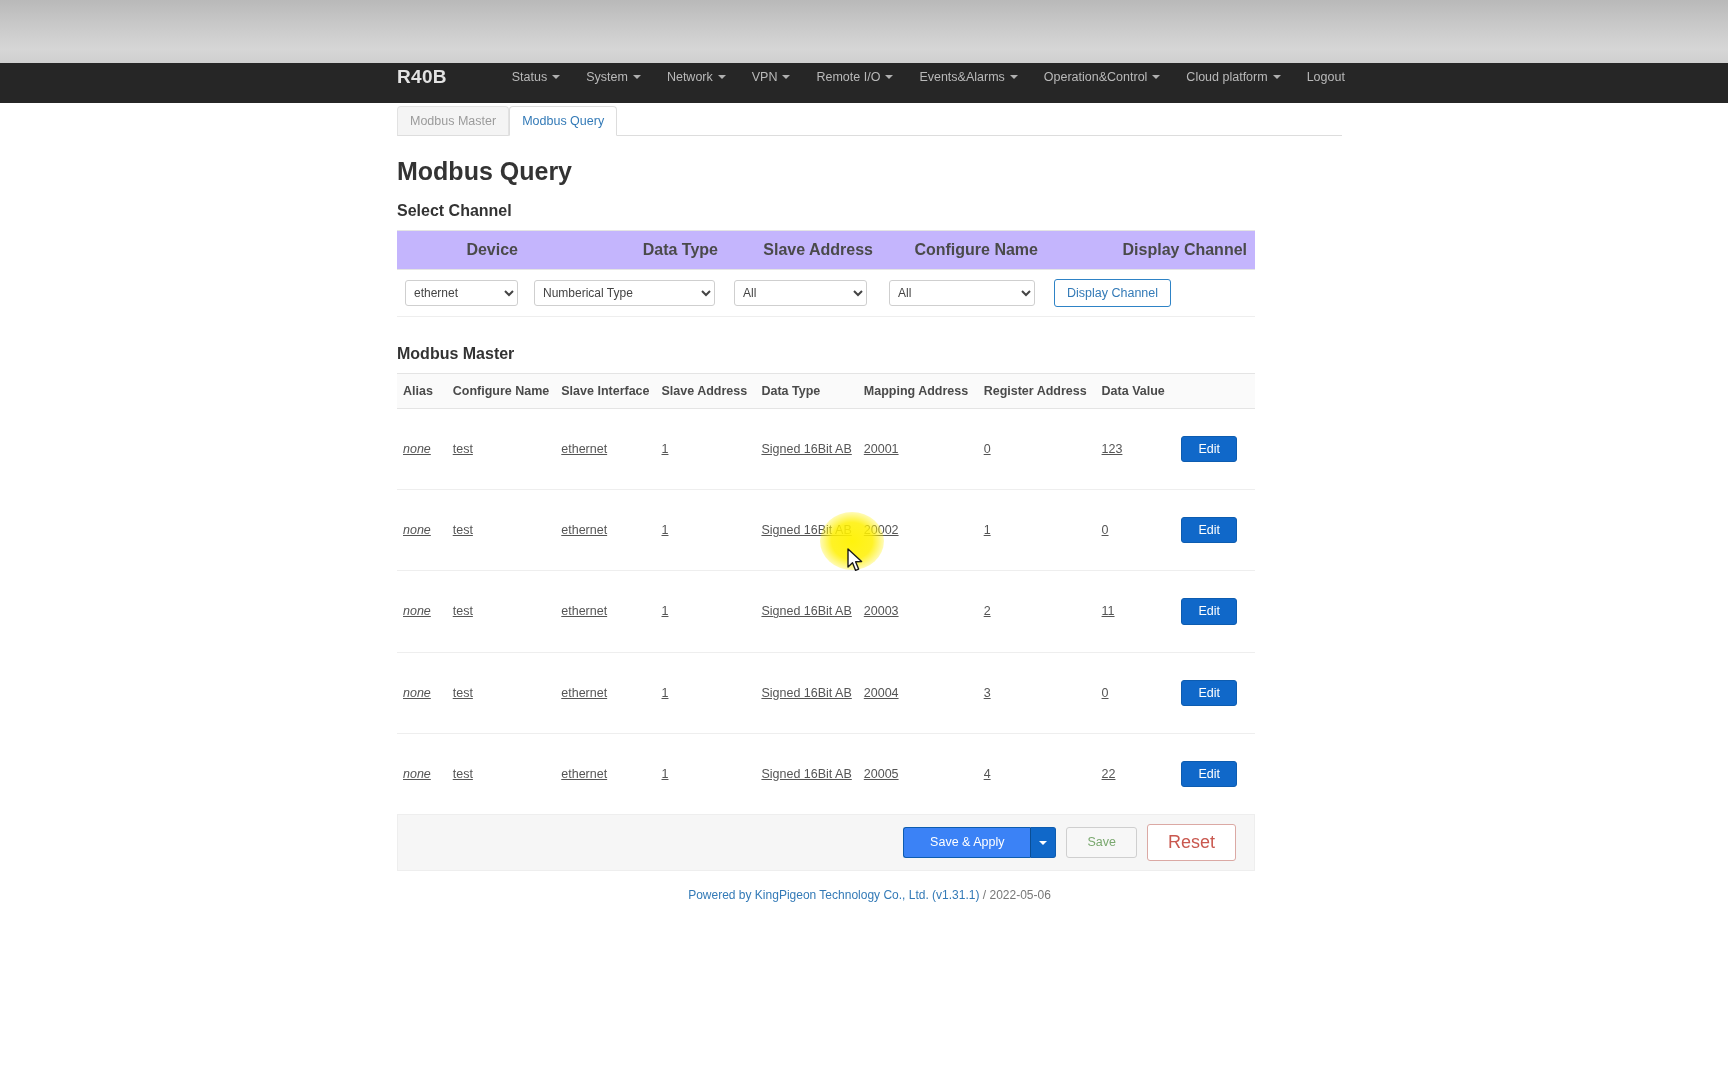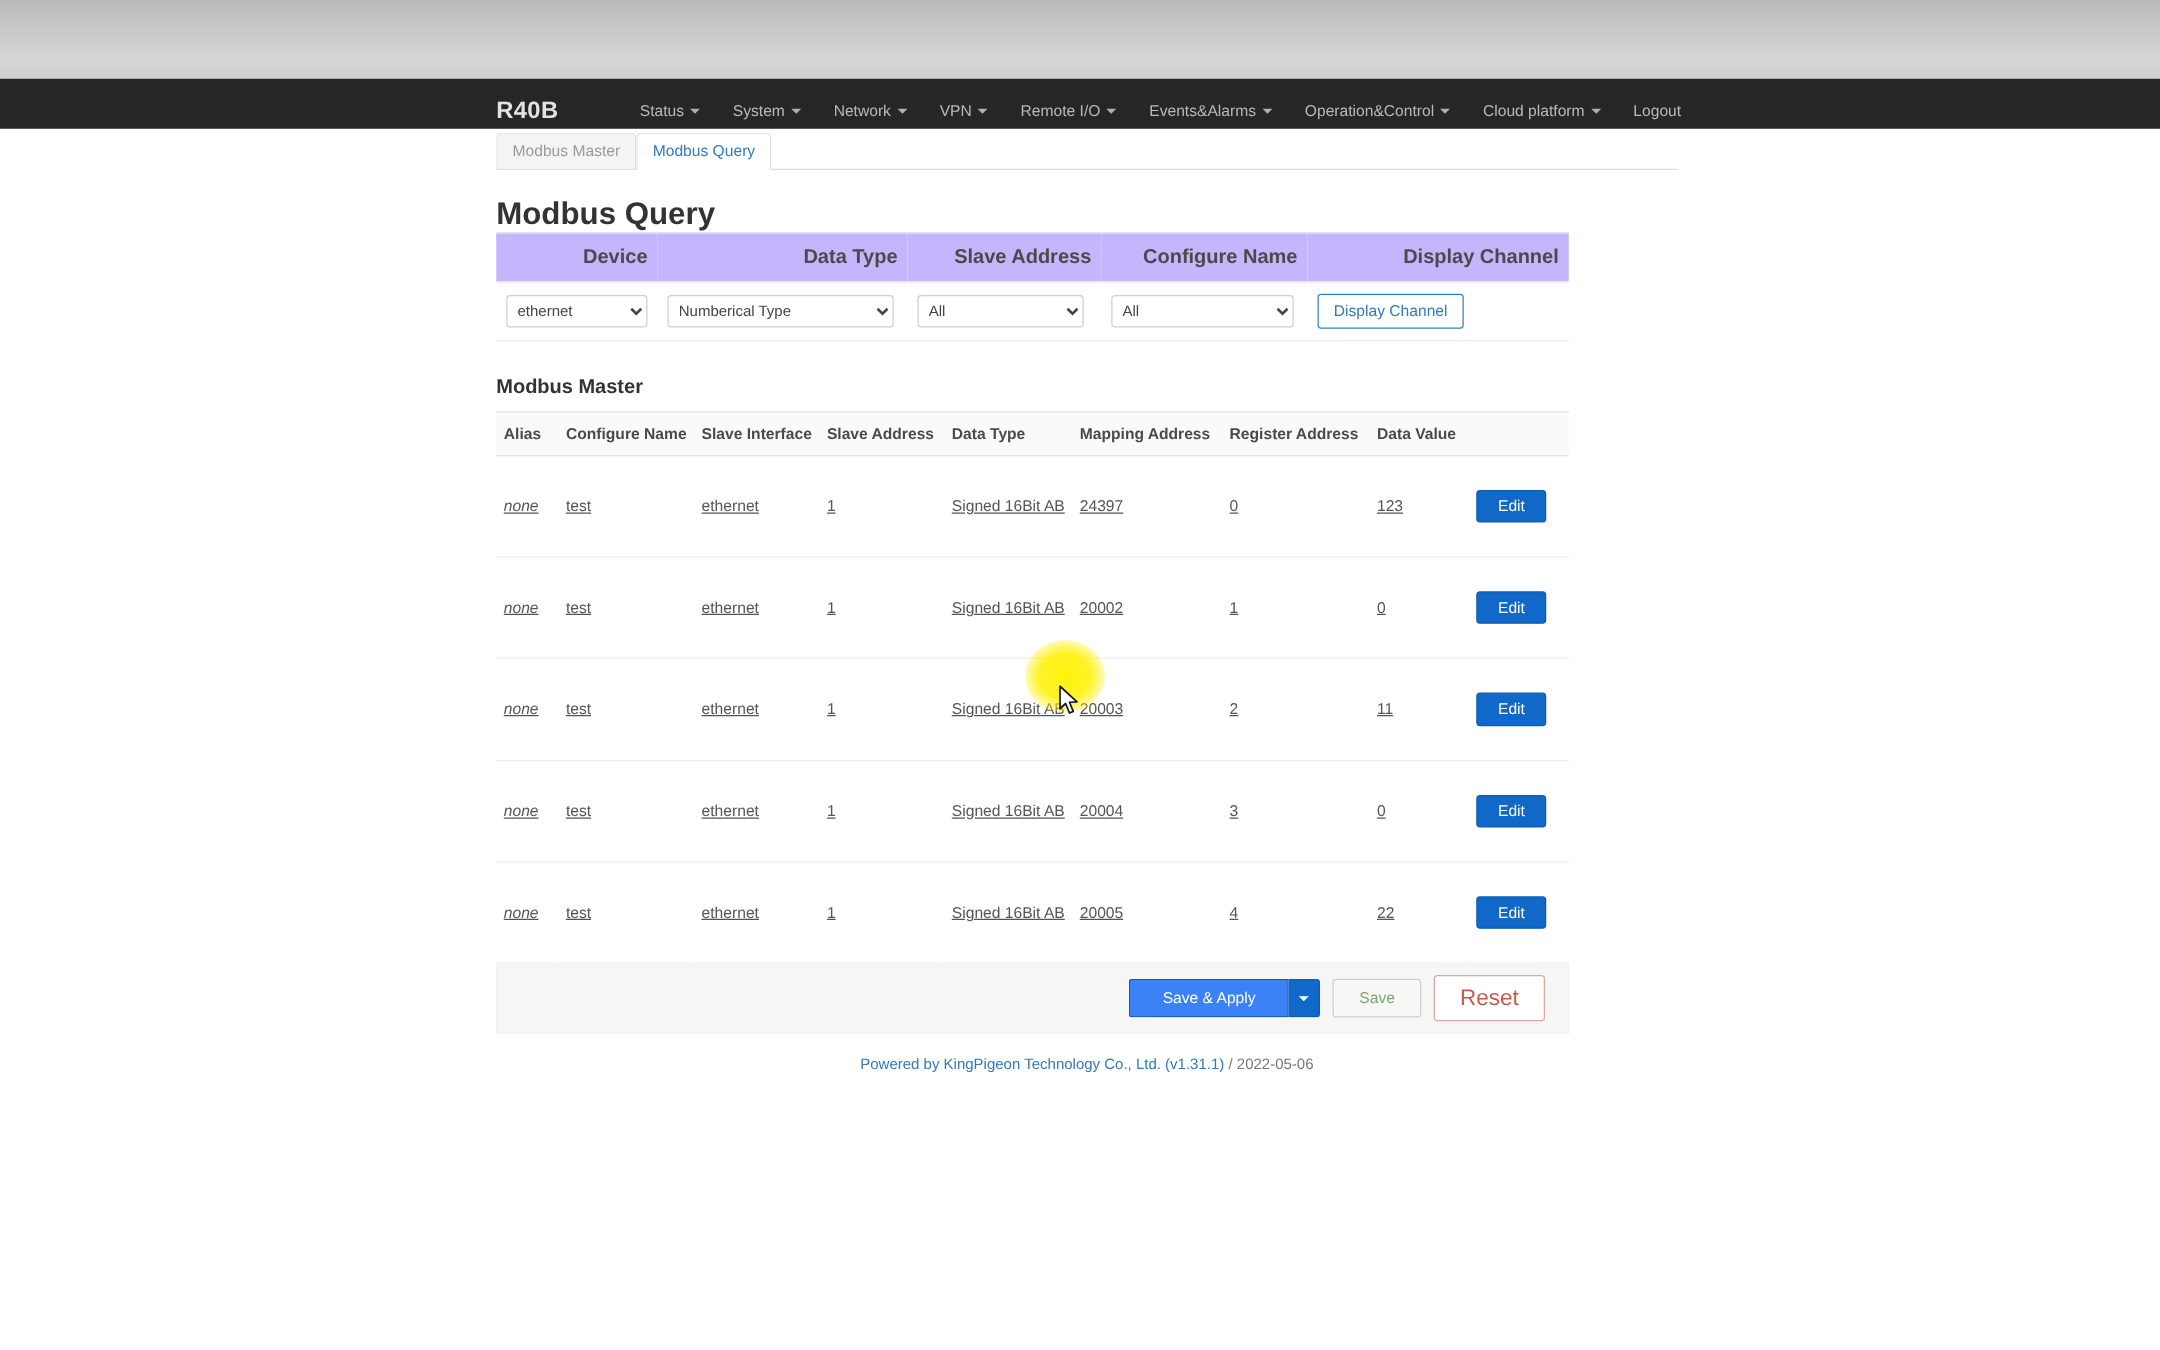--- a/index.html
+++ b/index.html
@@ -15,21 +15,21 @@
   
   .chrome-strip {
     position: absolute; top: 0; left: 0; width: 1728px; height: 63px;
     background: linear-gradient(to bottom, #b9b9b9 0%, #c9c9c9 40%, #d6d6d6 78%, #cfcfcf 100%);
   }
 
   
   .navbar {
     position: absolute; top: 63px; left: 0; width: 1728px; height: 40px;
     background: #262626;
-    display: flex; align-items: flex-end;
+    display: flex; align-items: flex-start;
   }
   .nav-inner { display: flex; align-items: center; margin-left: 397px; }
   .brand {
     color: #e3e3e3; font-size: 19px; font-weight: bold;
     letter-spacing: .3px; margin-right: 52px; white-space: nowrap;
   }
   .nav-item {
     color: #b9b9b9; font-size: 12.5px; padding: 0 13px;
     white-space: nowrap; display: flex; align-items: center; height: 28px;
     cursor: pointer;
@@ -229,20 +229,21 @@
   <div class="page">
     <div class="container">
 
       <div class="tabs">
         <div class="tab inactive">Modbus Master</div>
         <div class="tab active">Modbus Query</div>
       </div>
 
       <h1 class="page-title">Modbus Query</h1>
 
+      <h2 class="section-title">Select Channel</h2>
 
       <table class="grid sel-table">
         <thead>
           <tr>
             <th class="col-cfg">Device</th>
             <th style="width:200px">Data Type</th>
             <th style="width:155px">Slave Address</th>
             <th style="width:165px">Configure Name</th>
             <th>Display Channel</th>
           </tr>
@@ -292,21 +293,21 @@
             <th class="col-act"></th>
           </tr>
         </thead>
         <tbody id="master-rows">
             <tr>
               <td class="alias">none</td>
               <td class="col-cfg">test</td>
               <td class="col-slaveif">ethernet</td>
               <td class="col-slaveaddr">1</td>
               <td class="col-datatype">Signed 16Bit AB</td>
-              <td class="col-map">24397</td>
+              <td class="col-map">20001</td>
               <td class="col-reg">0</td>
               <td class="col-val">123</td>
               <td class="col-act"><button class="btn btn-edit">Edit</button></td>
             </tr>
             <tr>
               <td class="alias">none</td>
               <td class="col-cfg">test</td>
               <td class="col-slaveif">ethernet</td>
               <td class="col-slaveaddr">1</td>
               <td class="col-datatype">Signed 16Bit AB</td>

